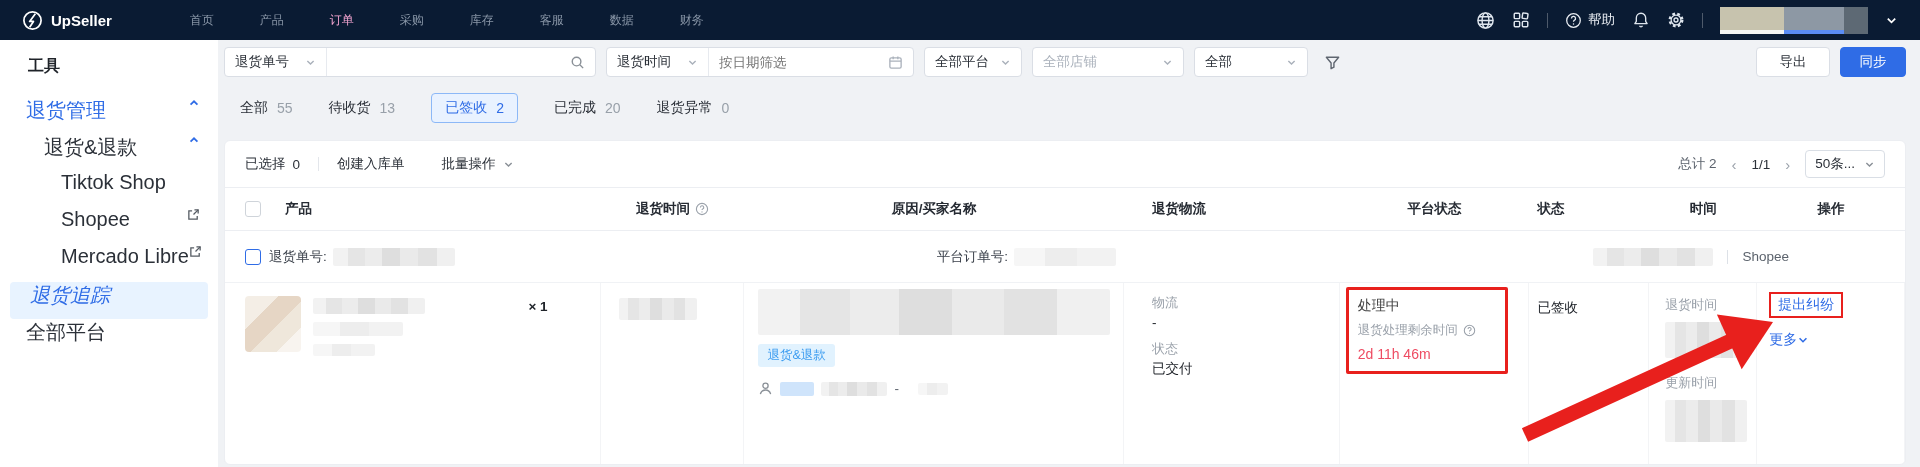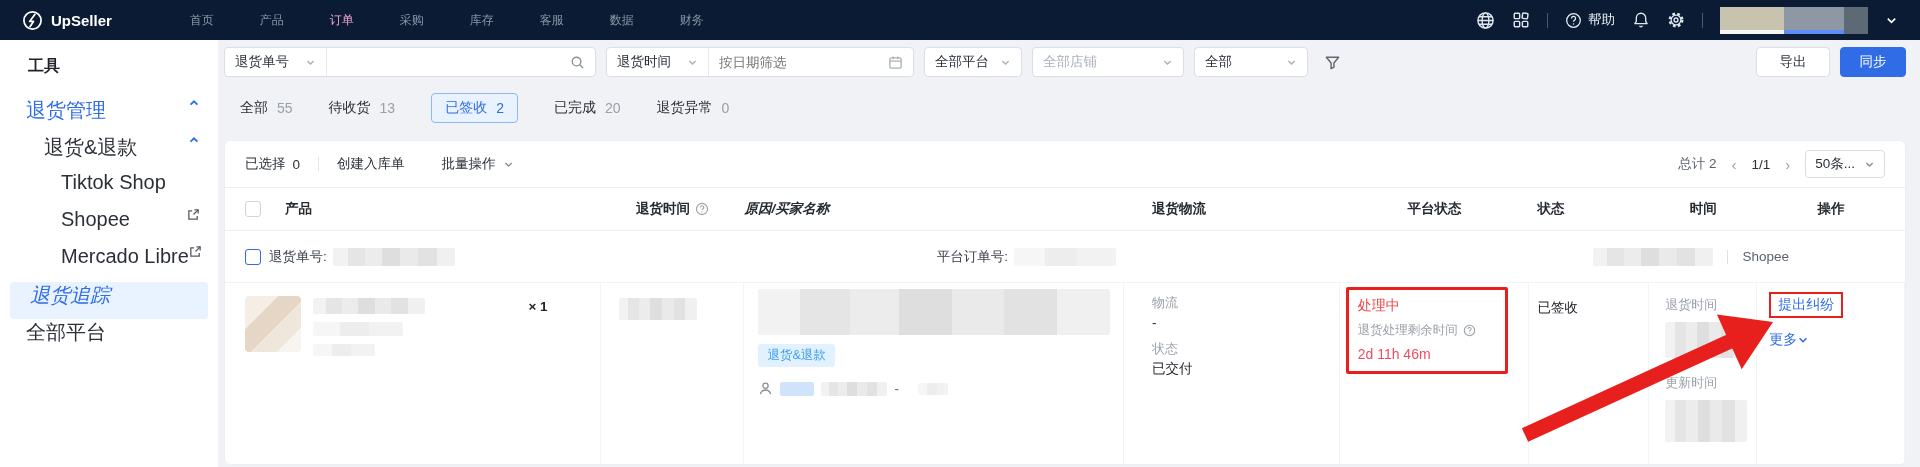--- a/index.html
+++ b/index.html
@@ -66,21 +66,21 @@
   .toolbar { display:flex; align-items:center; height:46px; padding:0 20px; font-size:13.5px; color:#2b3038; }
   .toolbar .item { cursor:pointer; white-space:nowrap; display:flex; align-items:center; gap:7px; }
   .tsep { width:1px; height:14px; background:#e3e6eb; margin:0 18px; }
   .pager { margin-left:auto; display:flex; align-items:center; gap:15px; color:#5c636d; }
   .pg-arrow { color:#9aa1aa; cursor:pointer; font-size:15px; }
   .page-size { border:1px solid #d9dee5; border-radius:4px; height:28px; display:flex; align-items:center; padding:0 9px; gap:9px; color:#2b3038; cursor:pointer; background:#fff; }
 
   .thead { display:flex; align-items:center; height:44px; border-top:1px solid #eceef2; border-bottom:1px solid #eceef2; font-size:13.5px; font-weight:700; color:#262b33; }
   .c-prod { width:376px; padding-left:20px; display:flex; align-items:center; gap:24px; }
   .c-refund { width:144px; text-align:center; }
-  .c-reason { width:380px; text-align:left;font-style:italic; }
+  .c-reason { width:380px; text-align:center; }
   .c-log { width:216px; padding-left:28px; }
   .c-plat { width:190px; text-align:center; }
   .c-stat { width:120px; padding-left:8px; }
   .c-time { width:108px; text-align:center; }
   .c-act { width:148px; text-align:center; }
   .hd-refund { display:flex; align-items:center; justify-content:center; gap:5px; }
 
   .checkbox { width:16px; height:16px; border:1px solid #cfd4da; border-radius:3px; background:#fff; cursor:pointer; flex:none; }
   .checkbox.blue { border:1.5px solid #2f6ce6; }
 
@@ -103,21 +103,21 @@
   .qty { margin-left:auto; margin-right:34px; padding-top:3px; font-weight:700; color:#21252b; white-space:nowrap; }
   .cell-refund { padding:15px 0 0 18px; }
   .cell-reason { padding:6px 12px 0 14px; }
   .tag { display:inline-block; margin-top:9px; background:#e1f2fe; color:#3b9cf0; font-size:12.5px; border-radius:3px; padding:3px 9px; }
   .buyer-line { display:flex; align-items:center; gap:7px; margin-top:14px; color:#5c636d; }
   .cell-log { padding:13px 0 0 28px; line-height:1; }
   .glab { color:#9aa1aa; font-size:13px; }
   .gval { color:#21252b; margin-top:7px; }
   .cell-log .blk { margin-top:12px; }
   .red-box { width:162px; border:3px solid #e8201d; border-radius:2px; padding:7px 9px 9px; margin:4px 0 0 6px; }
-  .plat-status { color:#ef4444; font-size:14px; font-weight:500; }
+  .plat-status { color:#404040; font-size:14px; font-weight:500; }
   .remain-line { display:flex; align-items:center; gap:5px; margin-top:7px; color:#9aa1aa; font-size:12.5px; white-space:nowrap; }
   .countdown { margin-top:7px; color:#ee4b62; font-size:14px; font-weight:500; }
   .cell-stat { padding:16px 0 0 8px; }
   .cell-time { padding:13px 0 0 16px; }
   .cell-time .glab { display:block; }
   .cell-act { padding:9px 0 0 12px; }
   .dispute-box { display:inline-block; border:2.5px solid #e8201d; padding:2px 7px; }
   .link { color:#2f6ce6; cursor:pointer; font-size:14px; white-space:nowrap; }
   .more-line { display:flex; align-items:center; margin-top:13px; }
   .arrow-overlay { position:absolute; left:1270px; top:12px; width:300px; height:170px; z-index:6; pointer-events:none; }

